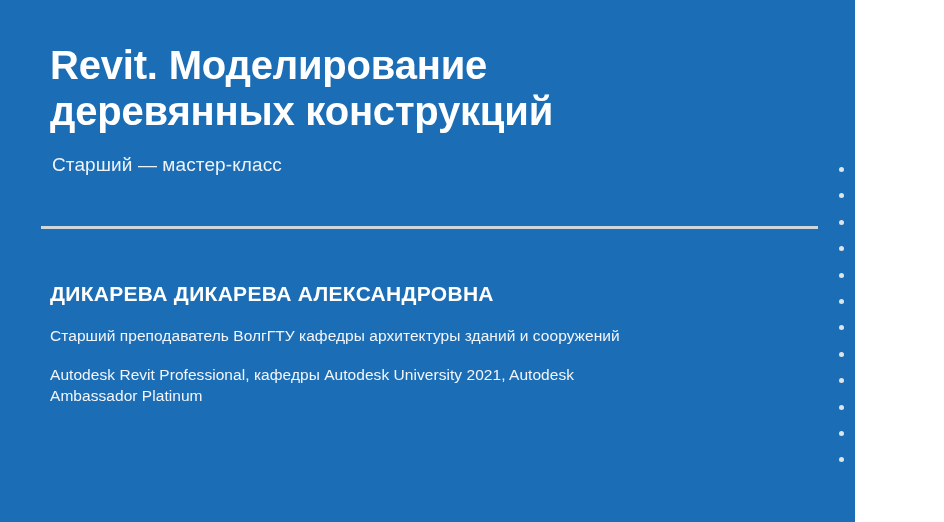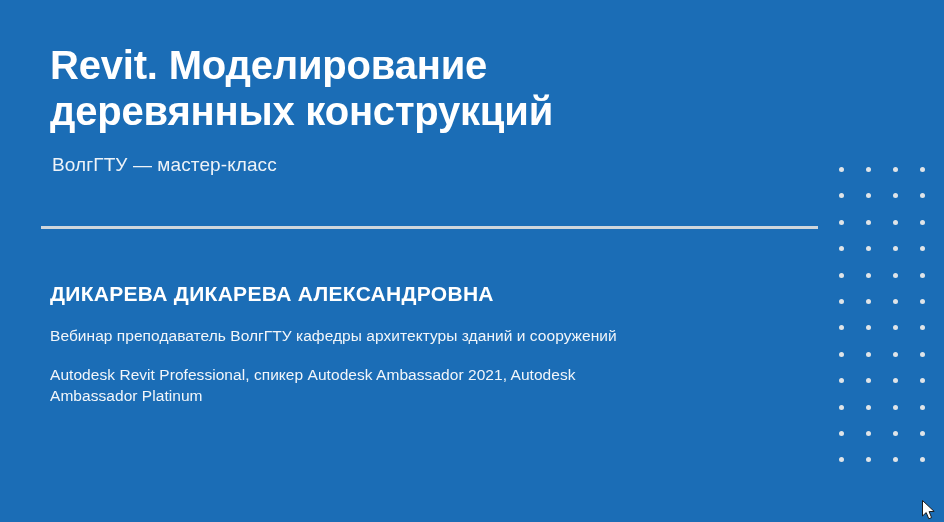--- a/index.html
+++ b/index.html
@@ -6,21 +6,21 @@
     margin: 0;
     padding: 0;
     background: #ffffff;
   }
   body {
     font-family: "Liberation Sans", sans-serif;
   }
 
   #slide {
     position: relative;
-    width: 944px;
+    width: 855px;
     height: 522px;
     background: #1B6DB6;
     overflow: hidden;
   }
 
   
   #title-block {
     position: absolute;
     left: 50px;
     top: 42px;
@@ -111,29 +111,29 @@
   }
 </style>
 </head>
 <body>
 
 <div id="slide" style="background: rgb(27, 109, 182);">
 
   <div id="title-block">
     <h1 id="slide-title">Revit. Моделирование
 деревянных конструкций</h1>
-    <p id="slide-subtitle">ВолгГТУ — мастер-класс</p>
+    <p id="slide-subtitle">Старший — мастер-класс</p>
   </div>
 
   <div id="divider" style="background: rgb(207, 214, 220);"></div>
 
   <div id="speaker-block">
     <h2 id="speaker-name">ДИКАРЕВА ДИКАРЕВА АЛЕКСАНДРОВНА</h2>
-    <p class="speaker-line">Вебинар преподаватель ВолгГТУ кафедры архитектуры зданий и сооружений</p>
-    <p class="speaker-line">Autodesk Revit Professional, спикер Autodesk Ambassador 2021, Autodesk
+    <p class="speaker-line">Старший преподаватель ВолгГТУ кафедры архитектуры зданий и сооружений</p>
+    <p class="speaker-line">Autodesk Revit Professional, кафедры Autodesk University 2021, Autodesk
 Ambassador Platinum</p>
   </div>
 
   <div id="dot-grid">
       <div class="dot" style="left: 0px; top: 0px; background: rgb(223, 228, 232);"></div>
       <div class="dot" style="left: 27px; top: 0px; background: rgb(223, 228, 232);"></div>
       <div class="dot" style="left: 54px; top: 0px; background: rgb(223, 228, 232);"></div>
       <div class="dot" style="left: 81px; top: 0px; background: rgb(223, 228, 232);"></div>
       <div class="dot" style="left: 0px; top: 26.4px; background: rgb(223, 228, 232);"></div>
       <div class="dot" style="left: 27px; top: 26.4px; background: rgb(223, 228, 232);"></div>

